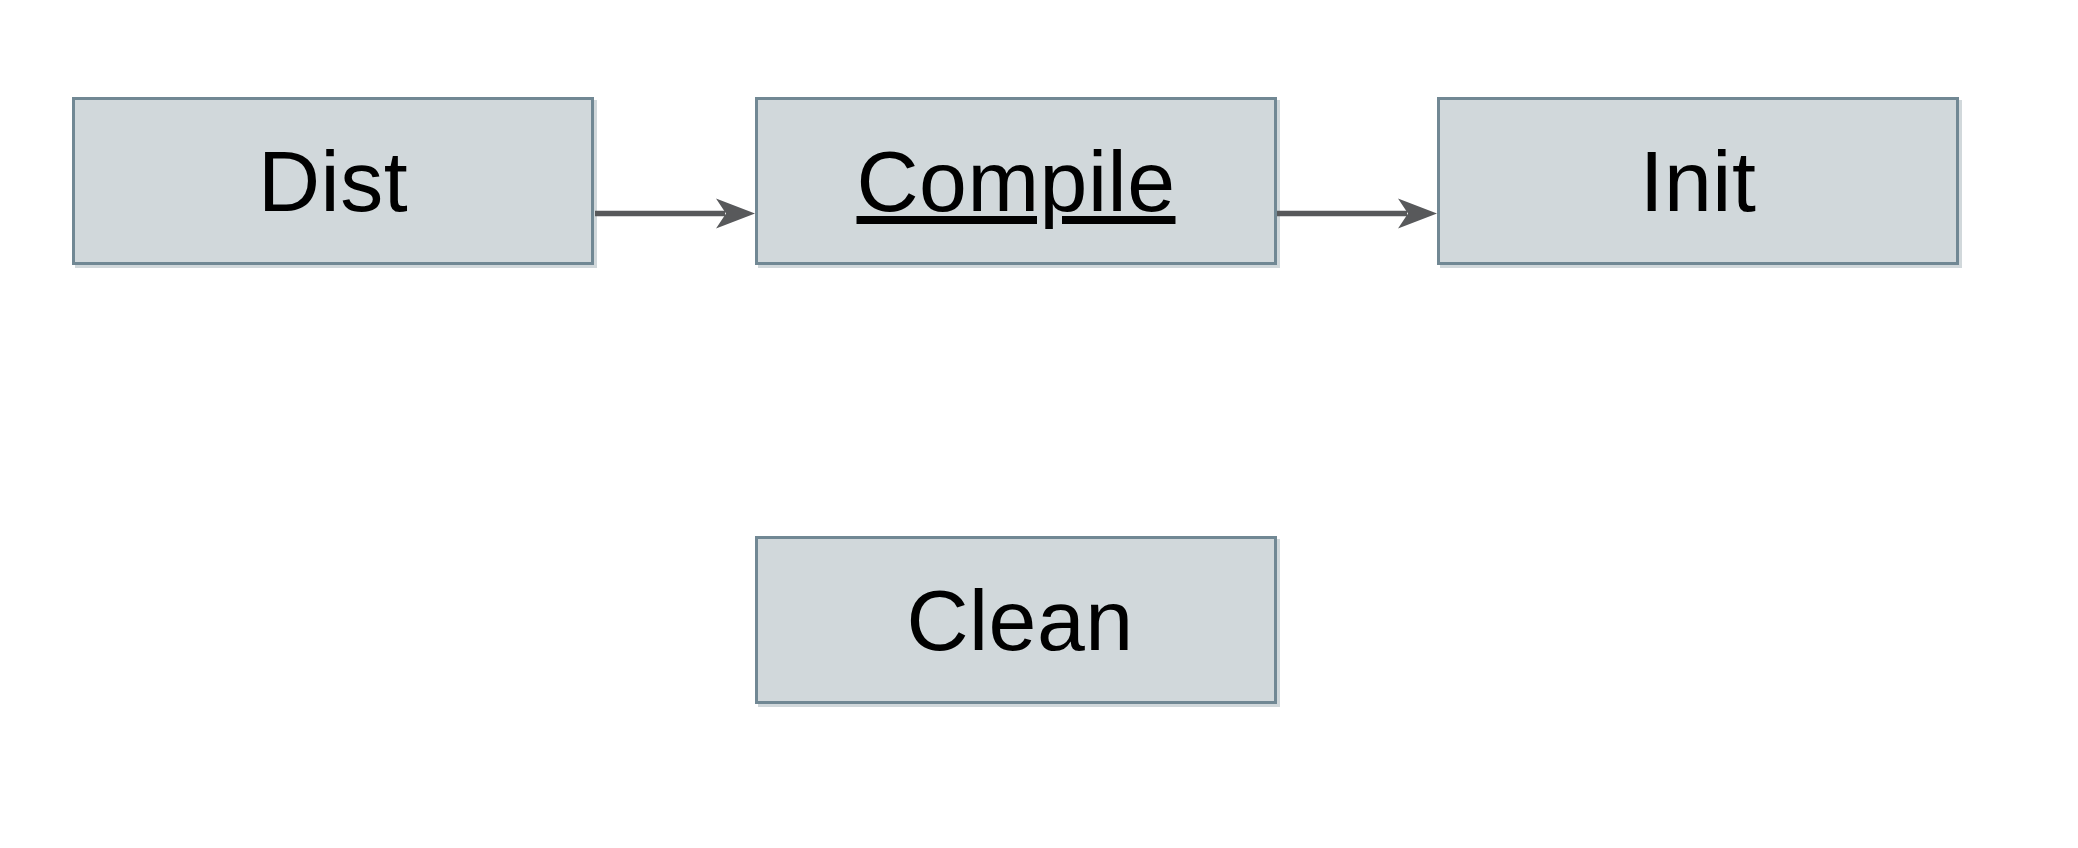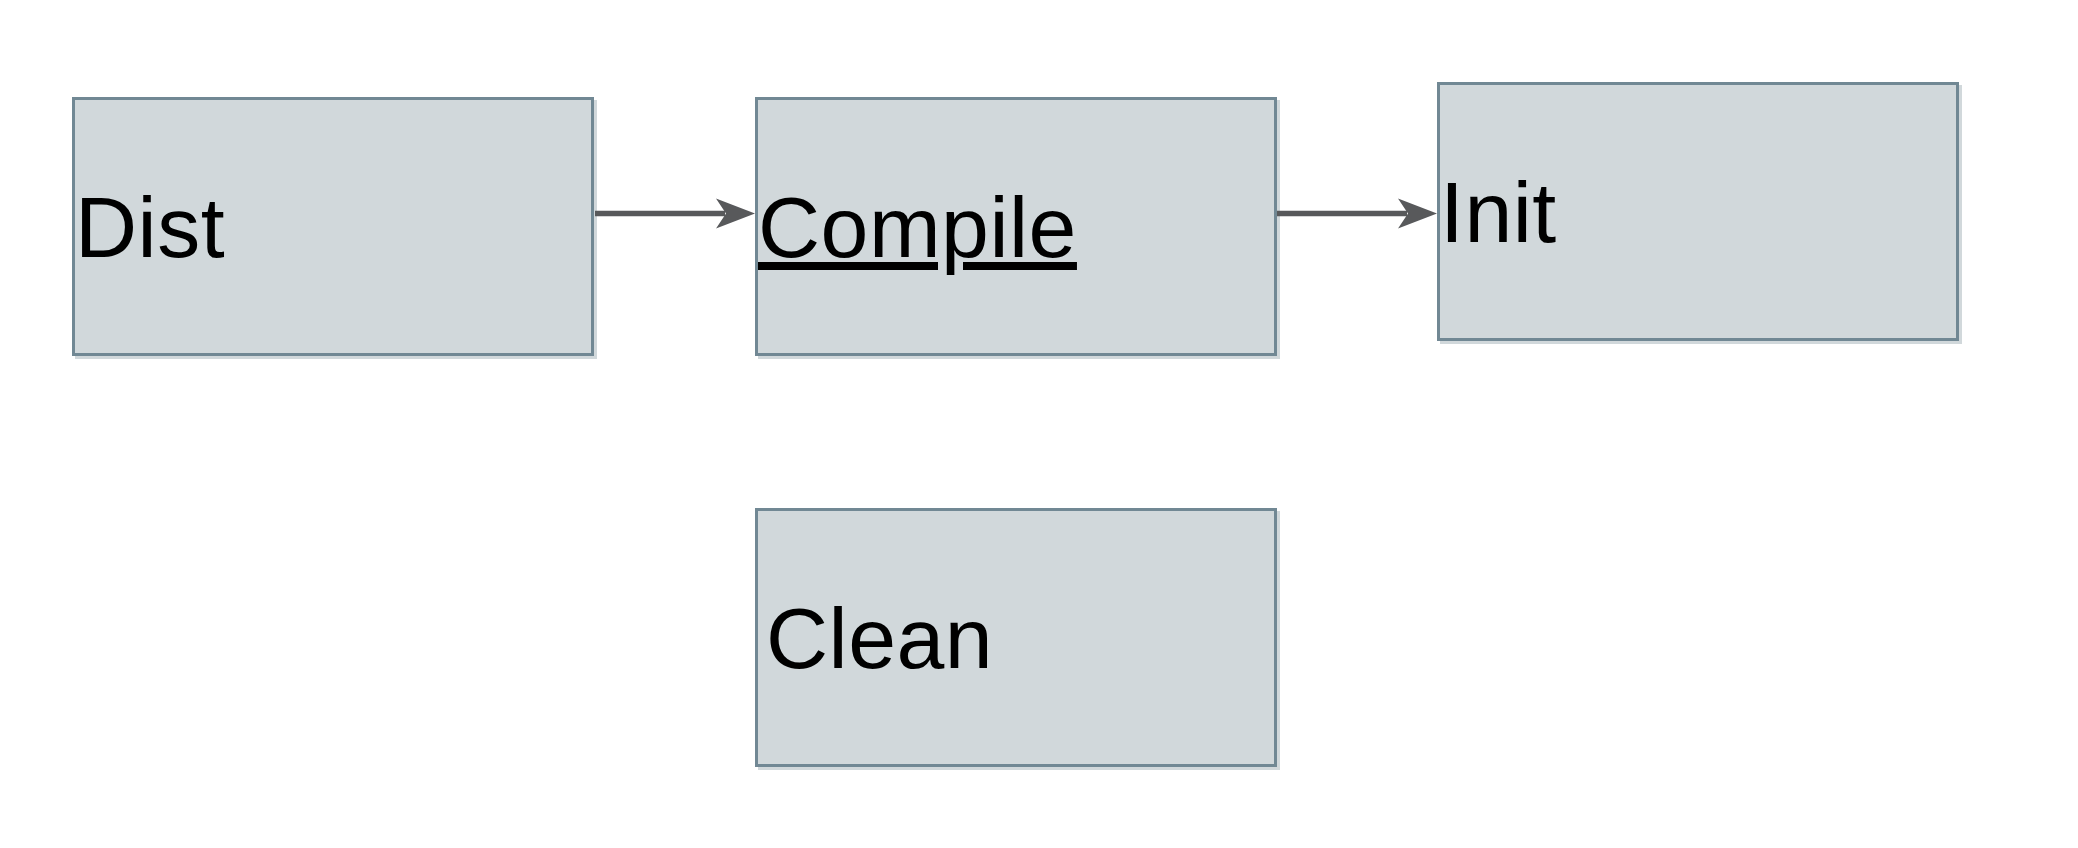--- a/index.html
+++ b/index.html
@@ -15,31 +15,31 @@
     background:var(--page-bg);
     font-family:"Liberation Sans", sans-serif;
     overflow:hidden;
     position:relative;
   }
   .canvas{
     position:absolute;left:0;top:0;width:2078px;height:848px;
   }
   .node{
     position:absolute;
-    width:522px;height:259px;
+    width:522px;height:168px;
     box-sizing:border-box;
     background:var(--node-fill);
     border:3px solid var(--node-border);
     box-shadow:3px 3px 0 rgba(122,142,153,0.35);
-    display:flex;align-items:center;justify-content:flex-start;
+    display:flex;align-items:center;justify-content:center;
   }
   .node-dist   {left:72px;   top:97px;}
   .node-compile{left:755px;  top:97px;text-decoration:underline;}
-  .node-init   {left:1437px; top:82px;}
-  .node-clean  {left:755px;  top:508px;padding-left:8px;}
+  .node-init   {left:1437px; top:97px;}
+  .node-clean  {left:755px;  top:536px;padding-left:8px;}
   .node-label{
     font-size:86px;
     line-height:1;
     color:var(--label-color);
     letter-spacing:0.5px;
     user-select:none;
   }
   svg.edges{
     position:absolute;left:0;top:0;width:2078px;height:848px;
     pointer-events:none;

